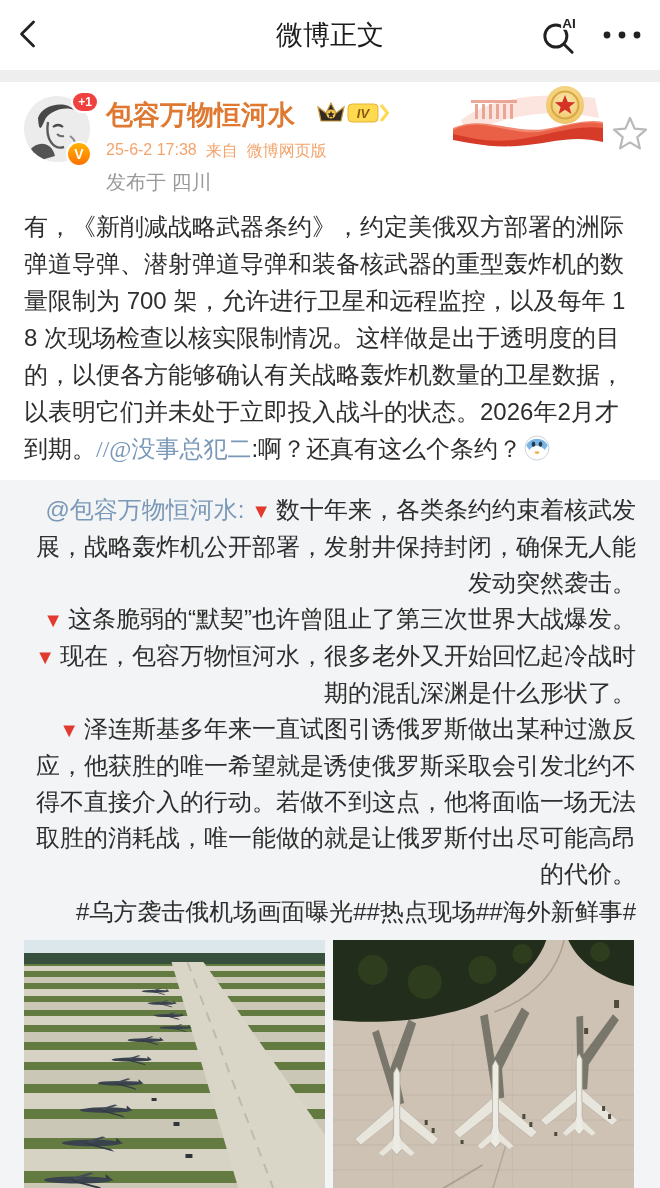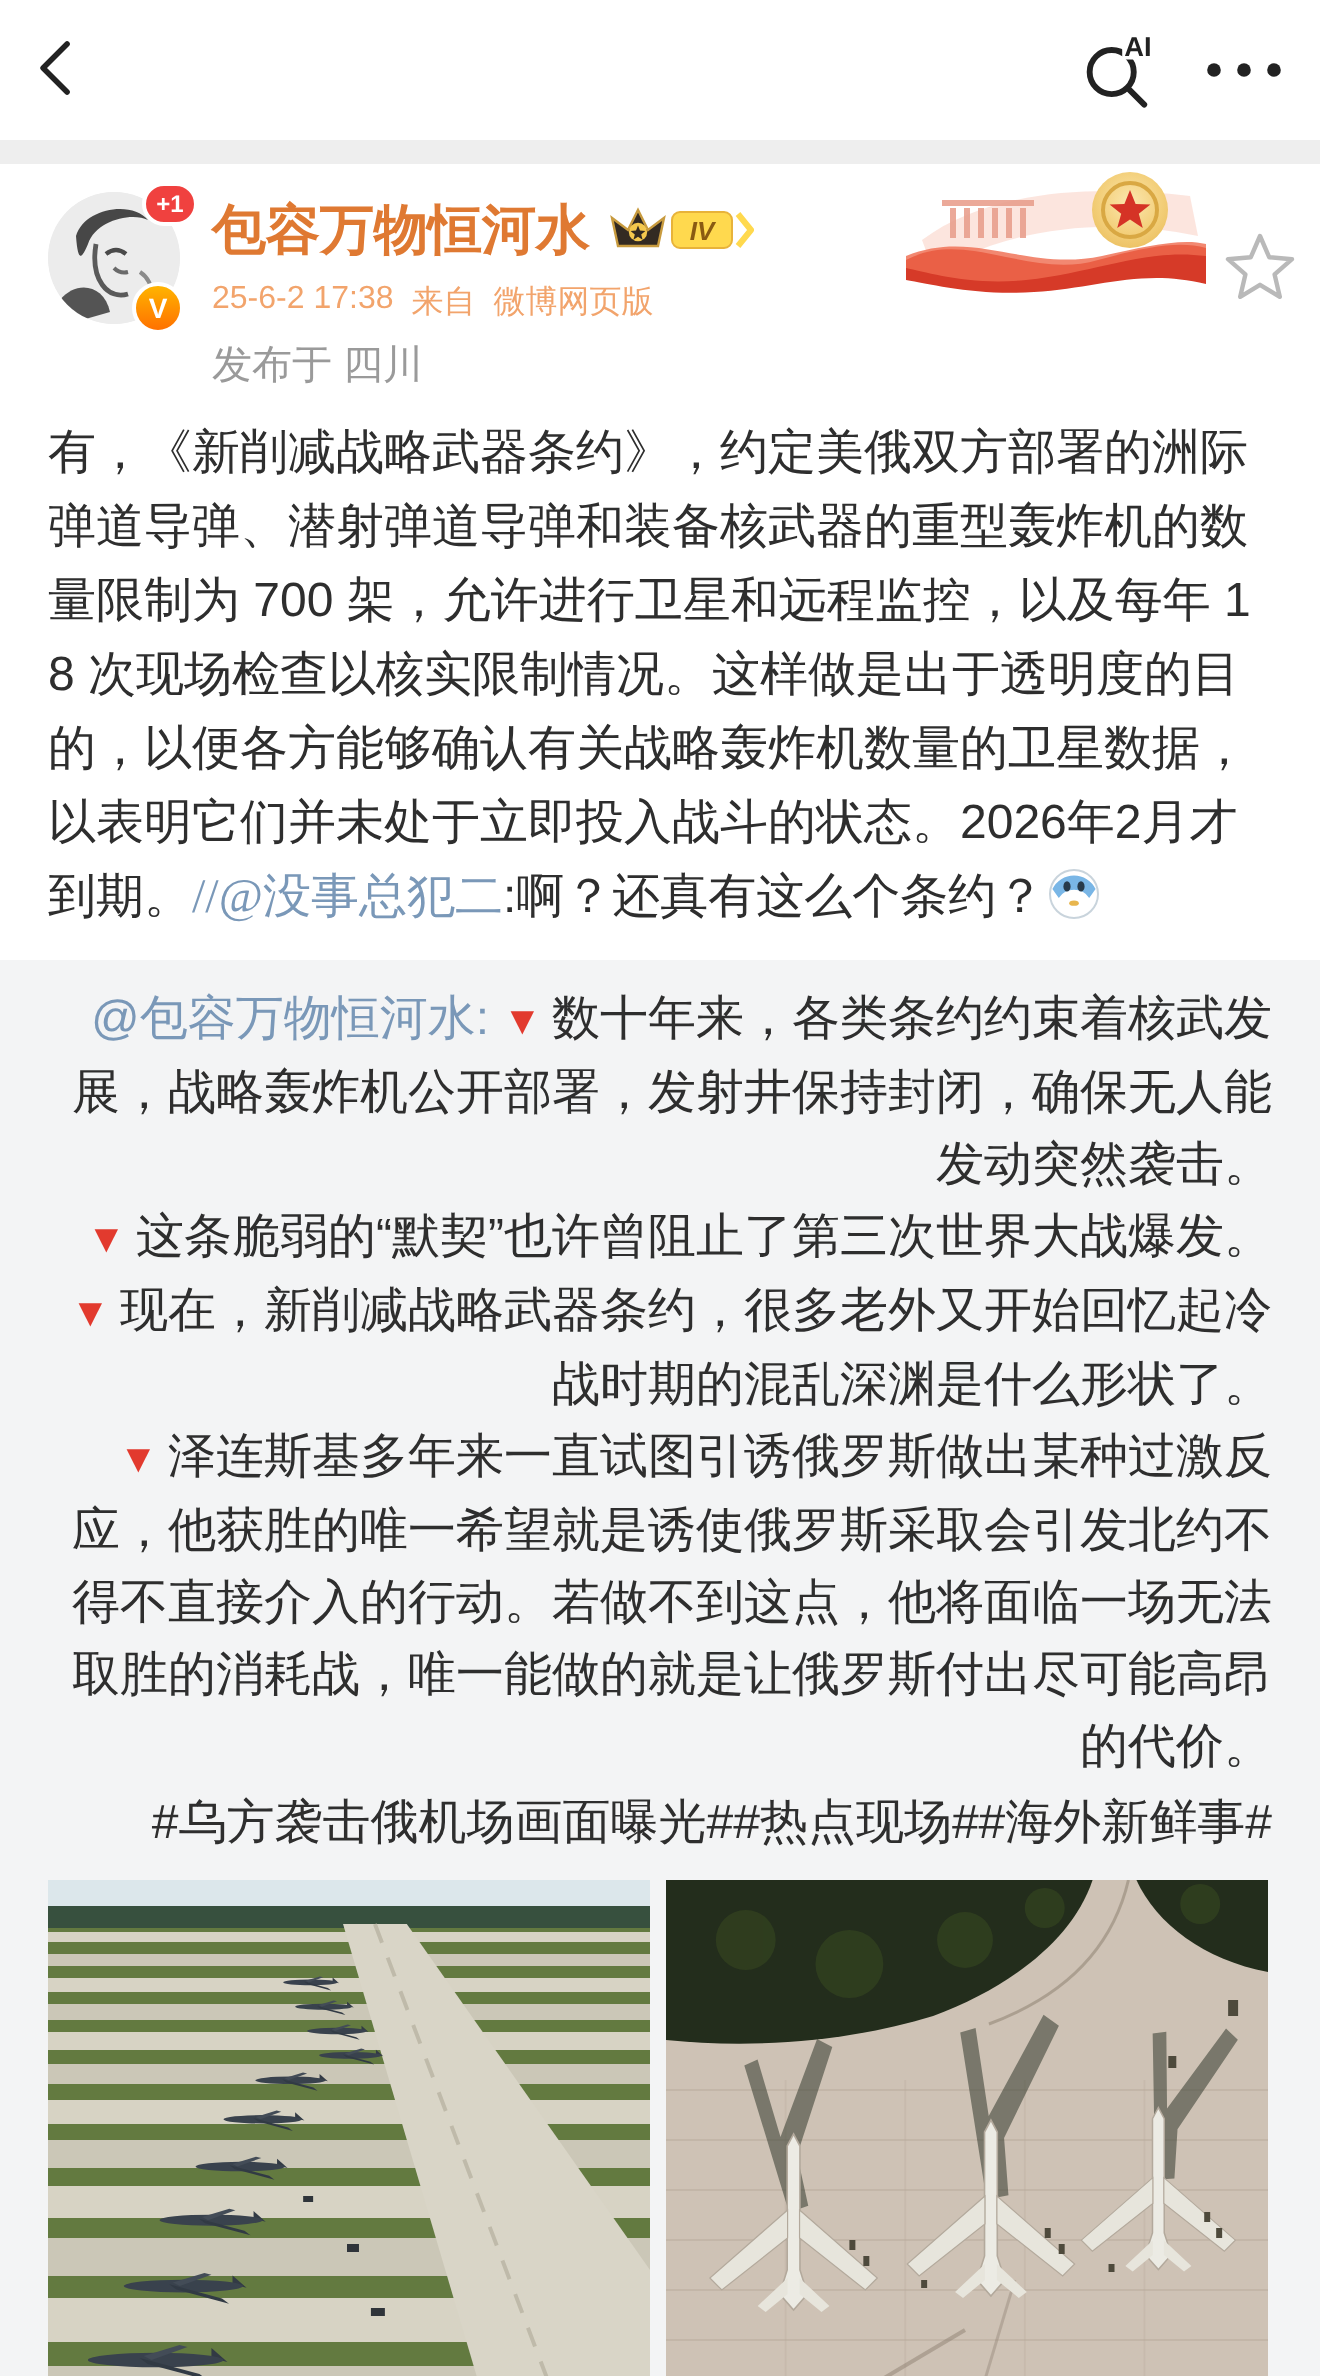--- a/index.html
+++ b/index.html
@@ -20,21 +20,21 @@
   .fav-btn{position:absolute;top:32px;right:10px;background:none;border:none;padding:0;line-height:0;cursor:pointer;}
   .profile{display:flex;padding:0 24px;align-items:flex-start;}
   .avatar-wrap{position:relative;width:66px;height:66px;flex:none;}
   .avatar{width:66px;height:66px;border-radius:50%;overflow:hidden;background:#ececec;display:block;}
   .badge-plus{position:absolute;top:-5px;right:-9px;min-width:18px;height:18px;padding:0 3px;background:#f0413f;color:#fff;
     font-size:12px;font-weight:bold;border-radius:12px;border:2px solid #fff;display:flex;align-items:center;justify-content:center;}
   .badge-v{position:absolute;bottom:-5px;right:-2px;width:22px;height:22px;border-radius:50%;
     background:linear-gradient(180deg,#ffb400,#ff7100);color:#fff;font-size:14px;font-weight:bold;
     border:2px solid #fff;display:flex;align-items:center;justify-content:center;}
   .pinfo{margin-left:16px;padding-top:1px;}
-  .name-row{display:flex;align-items:flex-end;gap:8px;}
+  .name-row{display:flex;align-items:center;gap:20px;}
   .name{font-size:27px;font-weight:700;color:#df7932;}
   .time-row{margin-top:8px;font-size:16px;color:#f2a46c;display:flex;gap:9px;}
   .loc-row{margin-top:7px;font-size:20px;color:#9a9a9a;}
   
   .body-text{padding:0 24px;margin-top:12px;font-size:24px;line-height:37px;color:#2e2e2e;word-break:break-all;}
   .mention{color:#7a98b8;text-decoration:none;cursor:pointer;font-family:Liberation Serif, serif;}
   .emoji{display:inline-block;width:26px;height:26px;vertical-align:-4px;margin-left:2px;}
   
   .quote{margin-top:12px;background:#f3f4f5;padding:12px 24px 14px;}
   .quote p{margin:0;font-size:24px;line-height:36px;color:#2e2e2e;word-break:break-all;text-align:right;}
@@ -51,20 +51,21 @@
 <div>
 
   <header class="topbar">
     <button class="back-btn">
       <span>
         <svg width="24" height="32" viewBox="0 0 26 34">
             <path d="M19 4 L6 17 L19 30" fill="none" stroke="#222" stroke-width="3" stroke-linecap="round" stroke-linejoin="round"></path>
           </svg>
       </span>
     </button>
+    <div class="page-title">微博正文</div>
     <div class="topbar-right">
       <button class="icon-btn">
         <span>
           <svg width="42" height="42" viewBox="0 0 40 40">
             <circle cx="17" cy="21" r="10.5" fill="none" stroke="#222" stroke-width="2.8"></circle>
             <line x1="25" y1="29" x2="32.5" y2="36.5" stroke="#222" stroke-width="2.8" stroke-linecap="round"></line>
             <rect x="22" y="2" width="17" height="13" fill="#fff"></rect>
             <text x="23" y="13.5" font-size="13" font-weight="bold" fill="#222">AI</text>
           </svg>
         </span>
@@ -170,21 +171,21 @@
     </section>
 
     <section class="quote">
       <p>
         <a class="qauthor">@包容万物恒河水: </a><span class="tri">▼</span><span>数十年来，各类条约约束着核武发展，战略轰炸机公开部署，发射井保持封闭，确保无人能发动突然袭击。</span>
       </p>
       <p>
         <span class="tri">▼</span><span>这条脆弱的“默契”也许曾阻止了第三次世界大战爆发。</span>
       </p>
       <p>
-        <span class="tri">▼</span><span>现在，新削减战略武器条约，很多老外又开始回忆起冷战时期的混乱深渊是什么形状了。</span>
+        <span class="tri">▼</span><span>现在，包容万物恒河水，很多老外又开始回忆起冷战时期的混乱深渊是什么形状了。</span>
       </p>
       <p>
         <span class="tri">▼</span><span>泽连斯基多年来一直试图引诱俄罗斯做出某种过激反应，他获胜的唯一希望就是诱使俄罗斯采取会引发北约不得不直接介入的行动。若做不到这点，他将面临一场无法取胜的消耗战，唯一能做的就是让俄罗斯付出尽可能高昂的代价。</span>
       </p>
       <p class="tags">#乌方袭击俄机场画面曝光##热点现场##海外新鲜事#</p>
 
       <div class="imgs">
 
         <figure class="img" style="margin:0">
           <svg viewBox="0 0 302 285" preserveAspectRatio="none">

